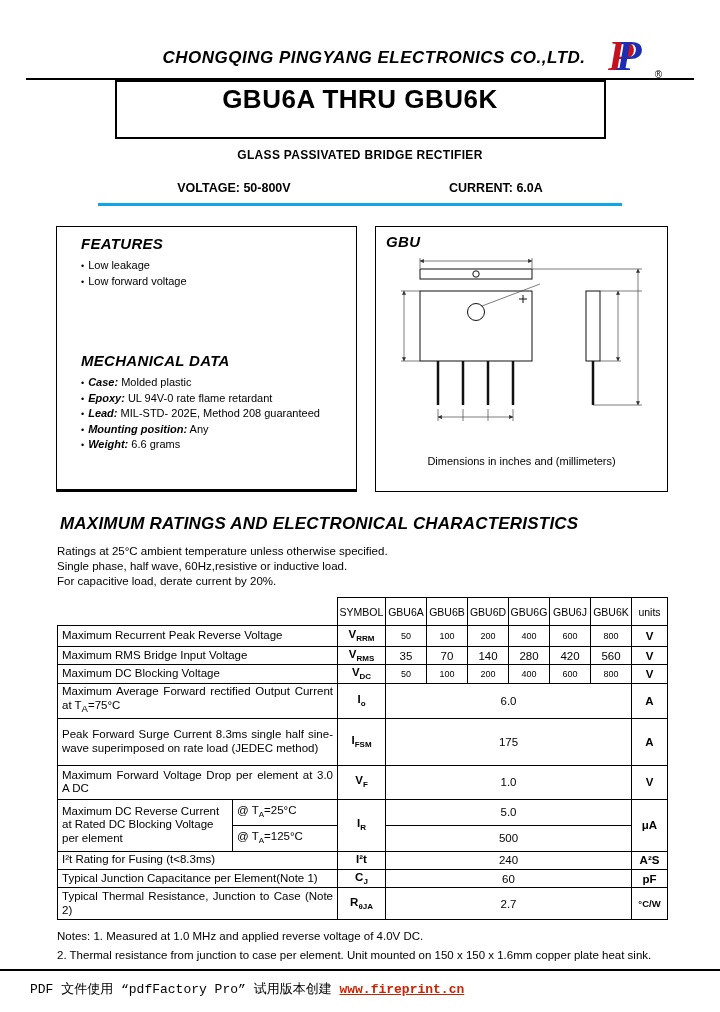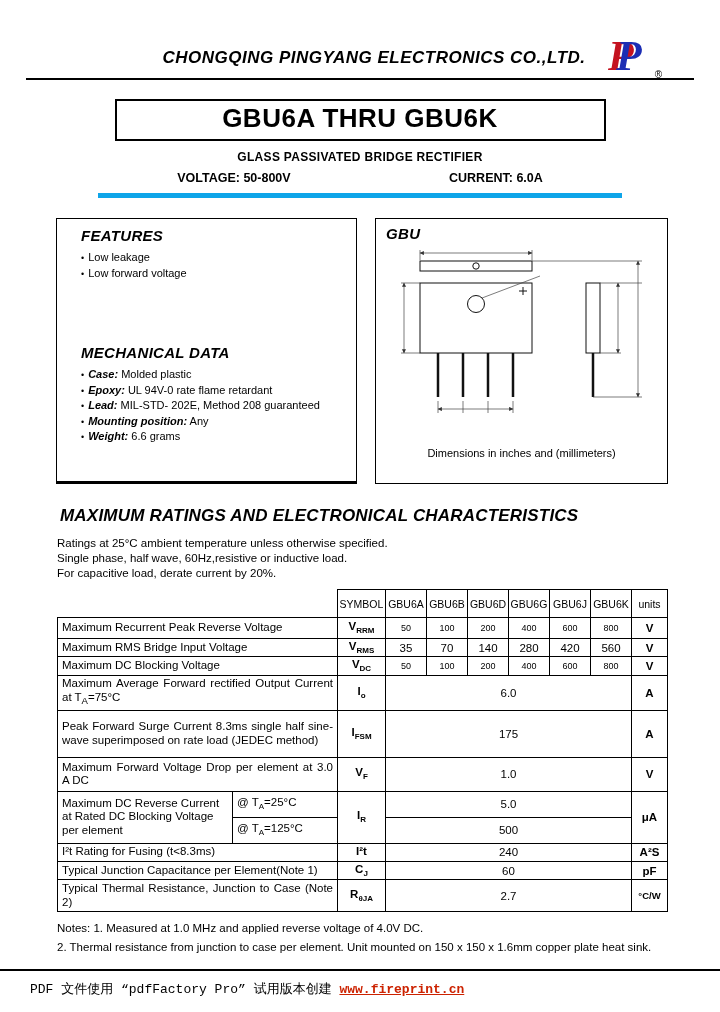--- a/index.html
+++ b/index.html
@@ -7,25 +7,25 @@
   .page { position:relative; width:720px; height:1012px; background:#fff; overflow:hidden; margin:0 auto; }
 
   
   .header { position:relative; padding-top:48px; text-align:center; }
   .company { font-style:italic; font-weight:bold; font-size:17px; letter-spacing:.5px;padding-left:28px; }
   .logo { position:absolute; top:36px; right:62px; width:56px; height:44px; }
   .logo .reg { position:absolute; right:-4px; bottom:0; font-size:10px; }
   .header-rule { margin:10px 26px 0 26px; border-top:2px solid #000; }
 
   
-  .title-box { width:491px; margin:19px auto 0; border:2px solid #000; text-align:center;
-               font-weight:bold; font-size:26px; letter-spacing:.5px; padding:2px 0 5px; }
+  .title-box { width:491px; margin:0 auto 0; border:2px solid #000; text-align:center;
+               font-weight:bold; font-size:26px; letter-spacing:.5px; padding:2px 0 22px; }
   .subtitle { margin-top:9px; text-align:center; font-weight:bold; font-size:12px; letter-spacing:.3px; }
-  .vc-row { width:524px; margin:7px auto 0; display:flex; justify-content:space-around;
-            font-weight:bold; font-size:12.5px; border-bottom:5px solid #0ea5e9; padding-bottom:8px; }
+  .vc-row { width:524px; margin:19px auto 0; display:flex; justify-content:space-around;
+            font-weight:bold; font-size:12.5px; border-bottom:3px solid #0ea5e9; padding-bottom:8px; }
 
   
   .cols { display:flex; gap:18px; margin:20px 52px 0 56px; }
   .feat-box { width:304px; height:266px; border:1px solid #000; border-bottom:3px solid #000; padding:8px 24px; }
   .h-it { font-weight:bold; font-style:italic; font-size:15px; letter-spacing:.3px; }
   .bullets { margin-top:6px; }
   .b-item { font-size:11px; line-height:15px; }
   .b-item .dot { font-size:9px; margin-right:4px; }
   .mech-head { margin-top:62px; }
   .mech .b-item { line-height:14.5px; }

